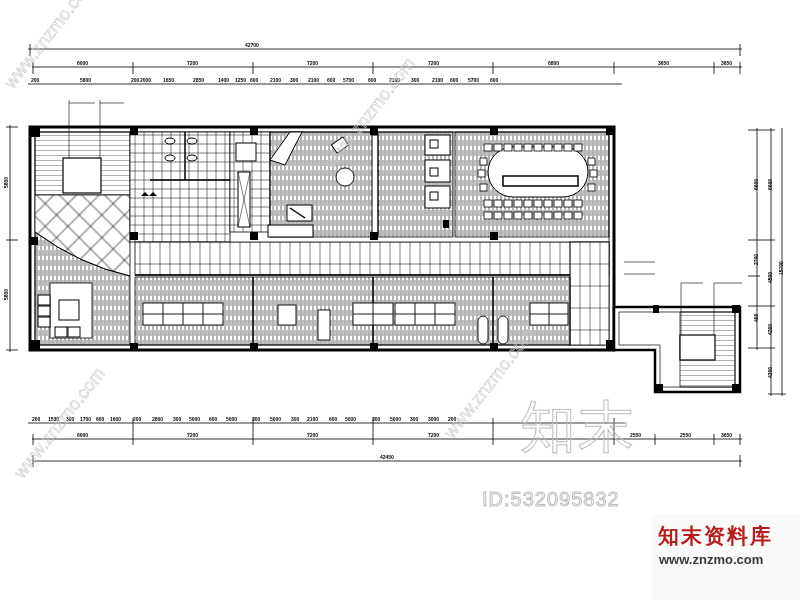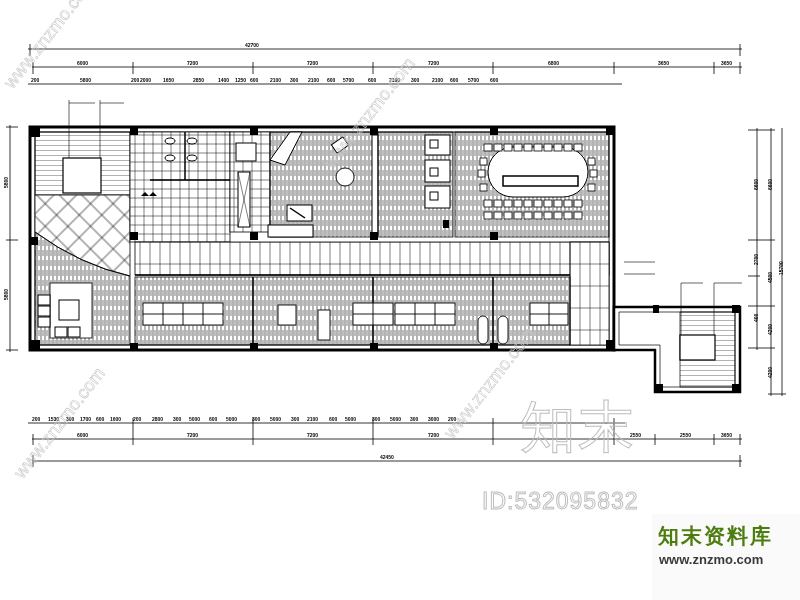--- a/index.html
+++ b/index.html
@@ -1,23 +1,23 @@
 <!DOCTYPE html>
 <html><head>
 <meta charset="utf-8">
 <style>
   html,body{margin:0;padding:0;background:#fff;}
   body{width:800px;height:600px;position:relative;overflow:hidden;font-family:"Liberation Sans",sans-serif;}
   #plan{position:absolute;left:0;top:0;width:800px;height:600px;}
   .dimtxt{font-family:"Liberation Sans",sans-serif;font-size:5px;fill:#000;font-weight:bold;}
   .wm{position:absolute;font-family:"Liberation Sans",sans-serif;color:transparent;-webkit-text-stroke:1px #bdbdbd;font-weight:normal;}
   .wm-big{left:520px;top:390px;font-size:56px;letter-spacing:2px;}
-  .wm-id{left:482px;top:488px;font-size:23px;letter-spacing:1px;}
+  .wm-id{left:482px;top:488px;font-size:20px;letter-spacing:1px;}
   .brand{position:absolute;left:652px;top:514px;width:148px;height:86px;background:rgba(250,250,250,0.9);}
-  .brand-title{position:absolute;left:6px;top:8px;font-size:21px;font-weight:bold;color:#4d7c0f;letter-spacing:2px;font-family:"DejaVu Sans",sans-serif;}
+  .brand-title{position:absolute;left:6px;top:8px;font-size:21px;font-weight:bold;color:#b91c1c;letter-spacing:2px;font-family:"DejaVu Sans",sans-serif;}
   .brand-url{position:absolute;left:7px;top:38px;font-size:13px;font-weight:bold;color:#3a3a3a;font-family:"Liberation Sans",sans-serif;}
   .diag-wm{position:absolute;color:transparent;-webkit-text-stroke:0.6px #c8c8c8;font-size:18px;transform:rotate(-52deg);transform-origin:left top;white-space:nowrap;font-family:"Liberation Sans",sans-serif;}
 </style>
 </head>
 <body>
 
 <svg id="plan" viewBox="0 0 800 600" xmlns="http://www.w3.org/2000/svg">
   <defs>
     <pattern id="wood" width="4" height="10" patternUnits="userSpaceOnUse">
       <line x1="1" y1="0" x2="1" y2="10" stroke="#000" stroke-width="0.6"></line>

